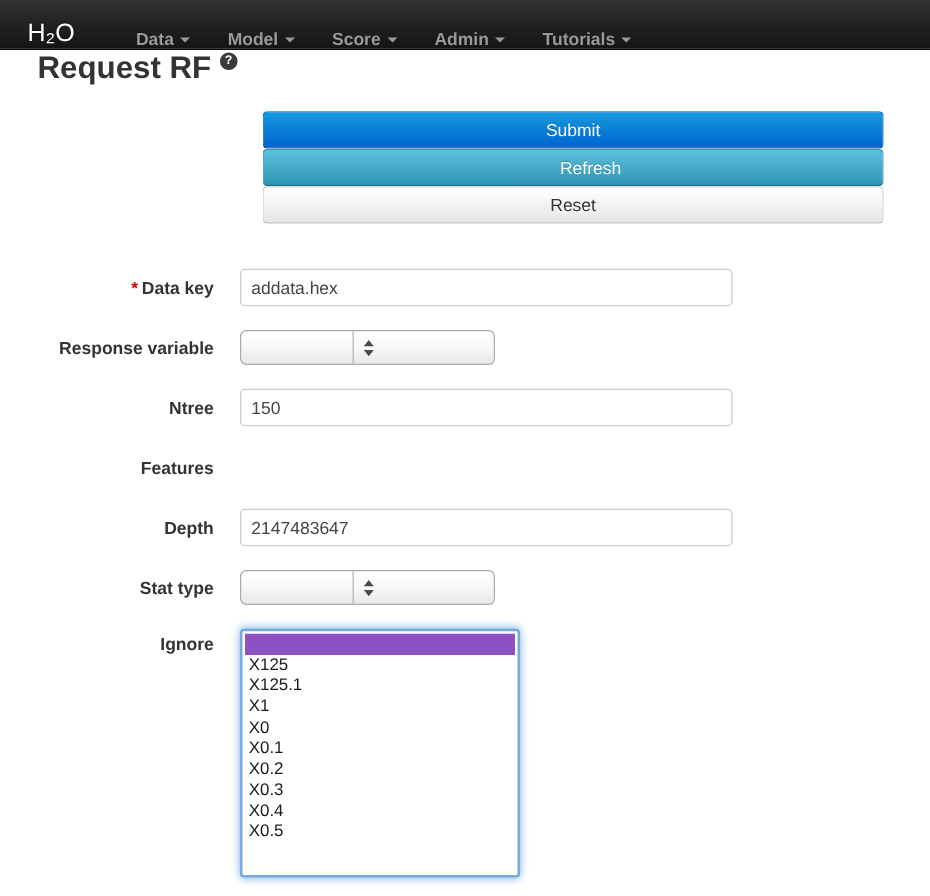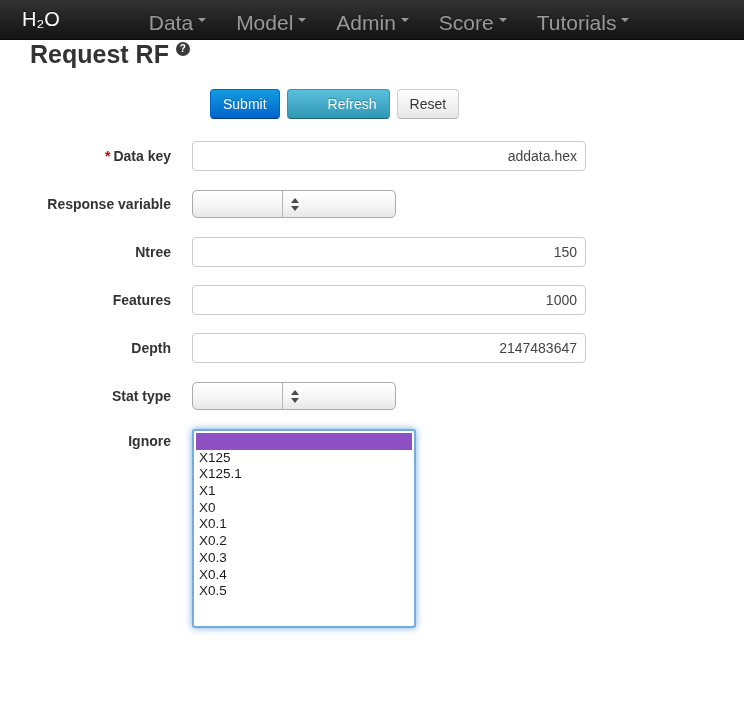--- a/index.html
+++ b/index.html
@@ -9,39 +9,39 @@
     font-family: "Liberation Sans", "DejaVu Sans", sans-serif;
     overflow: hidden;
   }
 
   
   .navbar {
     height: 40px;
     background: linear-gradient(180deg, #333333 0%, #222222 50%, #141414 100%);
     border-bottom: 1px solid #0a0a0a;
     display: flex;
-    align-items: flex-start;
-    gap: 40px;
+    align-items: flex-end;
   }
   .brand {
     color: #ffffff;
     font-size: 20px;
     font-weight: normal;
     padding: 8px 20px 0 22px;
     text-shadow: 0 -1px 0 rgba(0,0,0,.5);
     cursor: pointer;
   }
   .nav-items { display: flex; list-style: none; align-items: stretch; margin-left: 14px; }
   .nav-item {
     color: #999999;
-    font-size: 21px;
+    font-size: 14px;
     padding: 11px 15px 0 15px;
     cursor: pointer;
     display: flex; align-items: flex-start;
     text-shadow: 0 -1px 0 rgba(0,0,0,.25);
+    font-weight: bold;
   }
   .caret {
     display: inline-block;
     width: 0; height: 0;
     border-left: 4px solid transparent;
     border-right: 4px solid transparent;
     border-top: 4px solid #999999;
     margin: 7px 0 0 5px;
   }
 
@@ -64,21 +64,21 @@
     font-weight: bold;
     text-align: center;
     line-height: 14px;
     vertical-align: top;
     margin-left: 7px;
     margin-top: 2px;
     cursor: pointer;
   }
 
   
-  .form-actions { margin: 20px 0 22px 180px; display: flex; }
+  .form-actions { margin: 20px 0 36px 180px; display: flex; flex-direction: column; }
   .btn {
     display: inline-block;
     font-size: 14px;
     line-height: 20px;
     padding: 4px 12px;
     border-radius: 4px;
     margin-right: 7px;
     cursor: pointer;
     text-align: center;
     border: 1px solid transparent;
@@ -120,21 +120,20 @@
   input.text-input {
     width: 394px; height: 30px;
     padding: 4px 8px;
     font-size: 14px;
     color: #444444;
     border: 1px solid #cccccc;
     border-radius: 4px;
     font-family: "Liberation Sans", "DejaVu Sans", sans-serif;
     background: #ffffff;
     outline: none;
-    text-align: right;
   }
 
   
   .mac-select {
     width: 204px; height: 28px;
     margin-top: 1px;
     border: 1px solid #ababab;
     border-radius: 5px;
     background: linear-gradient(180deg, #ffffff 0%, #f6f6f6 55%, #e7e7e7 100%);
     display: flex;
@@ -203,25 +202,25 @@
   <ul class="nav-items">
     <li class="nav-item">
       <span>Data</span>
       <span class="caret"></span>
     </li>
     <li class="nav-item">
       <span>Model</span>
       <span class="caret"></span>
     </li>
     <li class="nav-item">
+      <span>Score</span>
+      <span class="caret"></span>
+    </li>
+    <li class="nav-item">
       <span>Admin</span>
-      <span class="caret"></span>
-    </li>
-    <li class="nav-item">
-      <span>Score</span>
       <span class="caret"></span>
     </li>
     <li class="nav-item">
       <span>Tutorials</span>
       <span class="caret"></span>
     </li>
   </ul>
 </div>
 
 <div class="content">
@@ -254,21 +253,20 @@
 
   
   <div class="form-row">
     <div class="label-col">Ntree</div>
     <input class="text-input" type="text" value="150" style="">
   </div>
 
   
   <div class="form-row">
     <div class="label-col">Features</div>
-    <input class="text-input" type="text" value="1000" style="">
   </div>
 
   
   <div class="form-row">
     <div class="label-col">Depth</div>
     <input class="text-input" type="text" value="2147483647" style="">
   </div>
 
   
   <div class="form-row">

